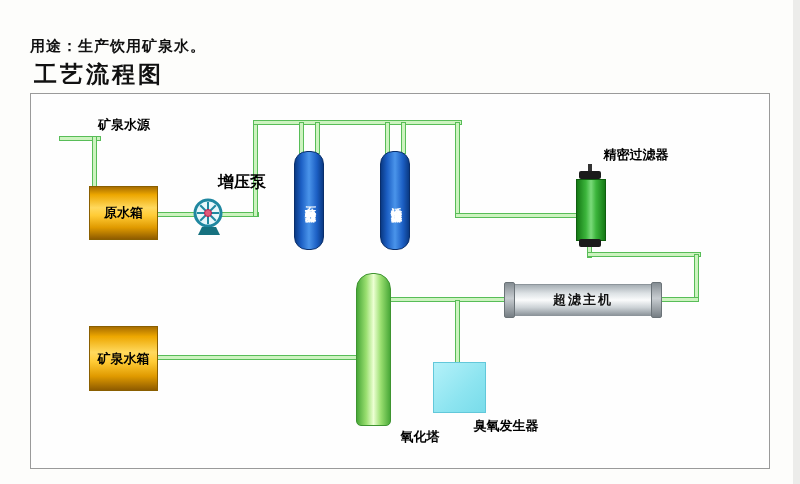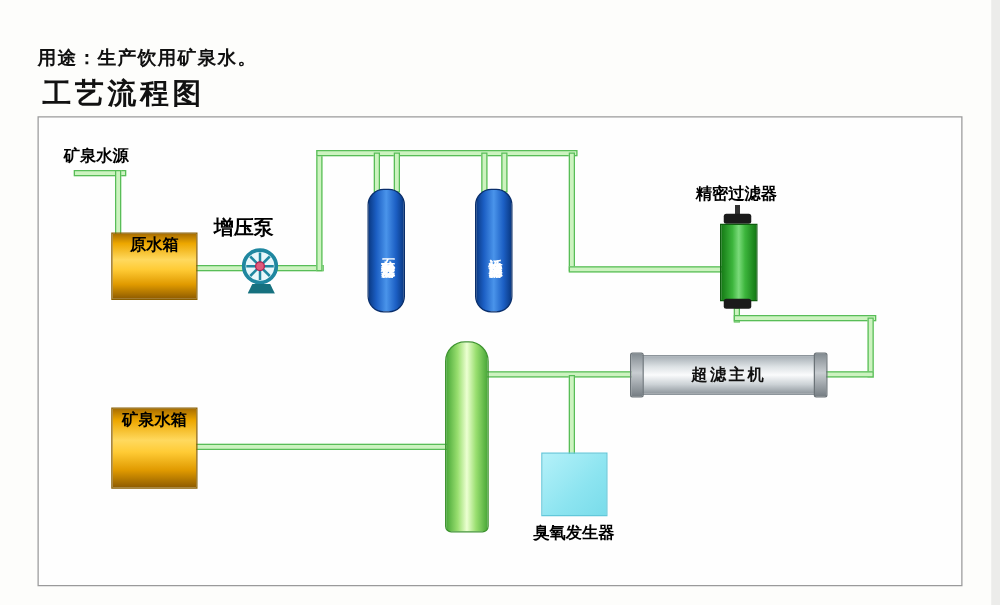--- a/index.html
+++ b/index.html
@@ -7,24 +7,24 @@
         font-family:"DejaVu Sans","Liberation Sans",sans-serif;color:#111;}
   .scan-edge{position:absolute;right:0;top:0;width:7px;height:100%;background:#ececea;}
   .usage{position:absolute;left:30px;top:10px;font-size:15px;font-weight:bold;letter-spacing:1px;margin-top:27px;}
   .title{position:absolute;left:34px;top:59px;font-size:23px;font-weight:bold;letter-spacing:3px;}
   .diagram{position:absolute;left:30px;top:93px;width:738px;height:374px;
            border:1px solid #9a9a9a;background:#fefefe;}
   
   .pipe{position:absolute;background:#cdf3c0;border:1px solid #58bd58;}
   .ph{height:3px;} .pv{width:3px;}
   
-  .lbl{position:absolute;font-size:13px;font-weight:bold;white-space:nowrap;color:#000;}
+  .lbl{position:absolute;font-size:13px;font-weight:bold;white-space:nowrap;color:#000;margin-left:47px;}
   .lbl.center{text-align:center;white-space:normal;font-family:Liberation Mono, monospace;}
   
-  .tank{position:absolute;border:1px solid #8a5f00;display:flex;justify-content:center;
+  .tank{position:absolute;border:1px solid #8a5f00;display:flex;align-items:center;justify-content:center;
         background:linear-gradient(180deg,#a96e00 0%,#eda700 15%,#ffd95e 40%,#ffcb35 55%,#e09a00 78%,#8f5c00 100%);}
   .tank span{font-size:13px;font-weight:bold;color:#000;}
   
   .bluefilter{position:absolute;width:28px;height:97px;border-radius:13px;border:1px solid #092e6b;
         background:linear-gradient(90deg,#0a3a85 0%,#1c5fc4 22%,#4a94ea 50%,#1c5fc4 78%,#0a3a85 100%);
         display:flex;align-items:center;justify-content:center;}
   .vtext{writing-mode:vertical-rl;text-orientation:upright;color:#fff;font-size:11px;font-weight:bold;letter-spacing:1px;}
   
   .greenbody{position:absolute;left:545px;top:85px;width:28px;height:60px;border:1px solid #0f5e0f;
         background:linear-gradient(90deg,#157a15 0%,#3cb53c 32%,#7ada7a 50%,#3cb53c 68%,#157a15 100%);}
@@ -112,20 +112,21 @@
     <div class="greenbody"></div>
     <div class="greencap" style="left:548px;top:145px"></div>
 
     <div class="uf">
       <div class="ufcap l"></div>
       <span>超滤主机</span>
       <div class="ufcap r"></div>
     </div>
 
     <div class="tower"></div>
+    <div class="lbl center" style="left:296px;top:334px;width:92px">氧化塔</div>
 
     <div class="ozone"></div>
     <div class="lbl center" style="left:390px;top:323px;width:76px">臭氧发生器</div>
 
     <div class="tank" style="left:58px;top:232px;width:67px;height:63px">
       <span>矿泉水箱</span>
     </div>
 
   </div>
 

